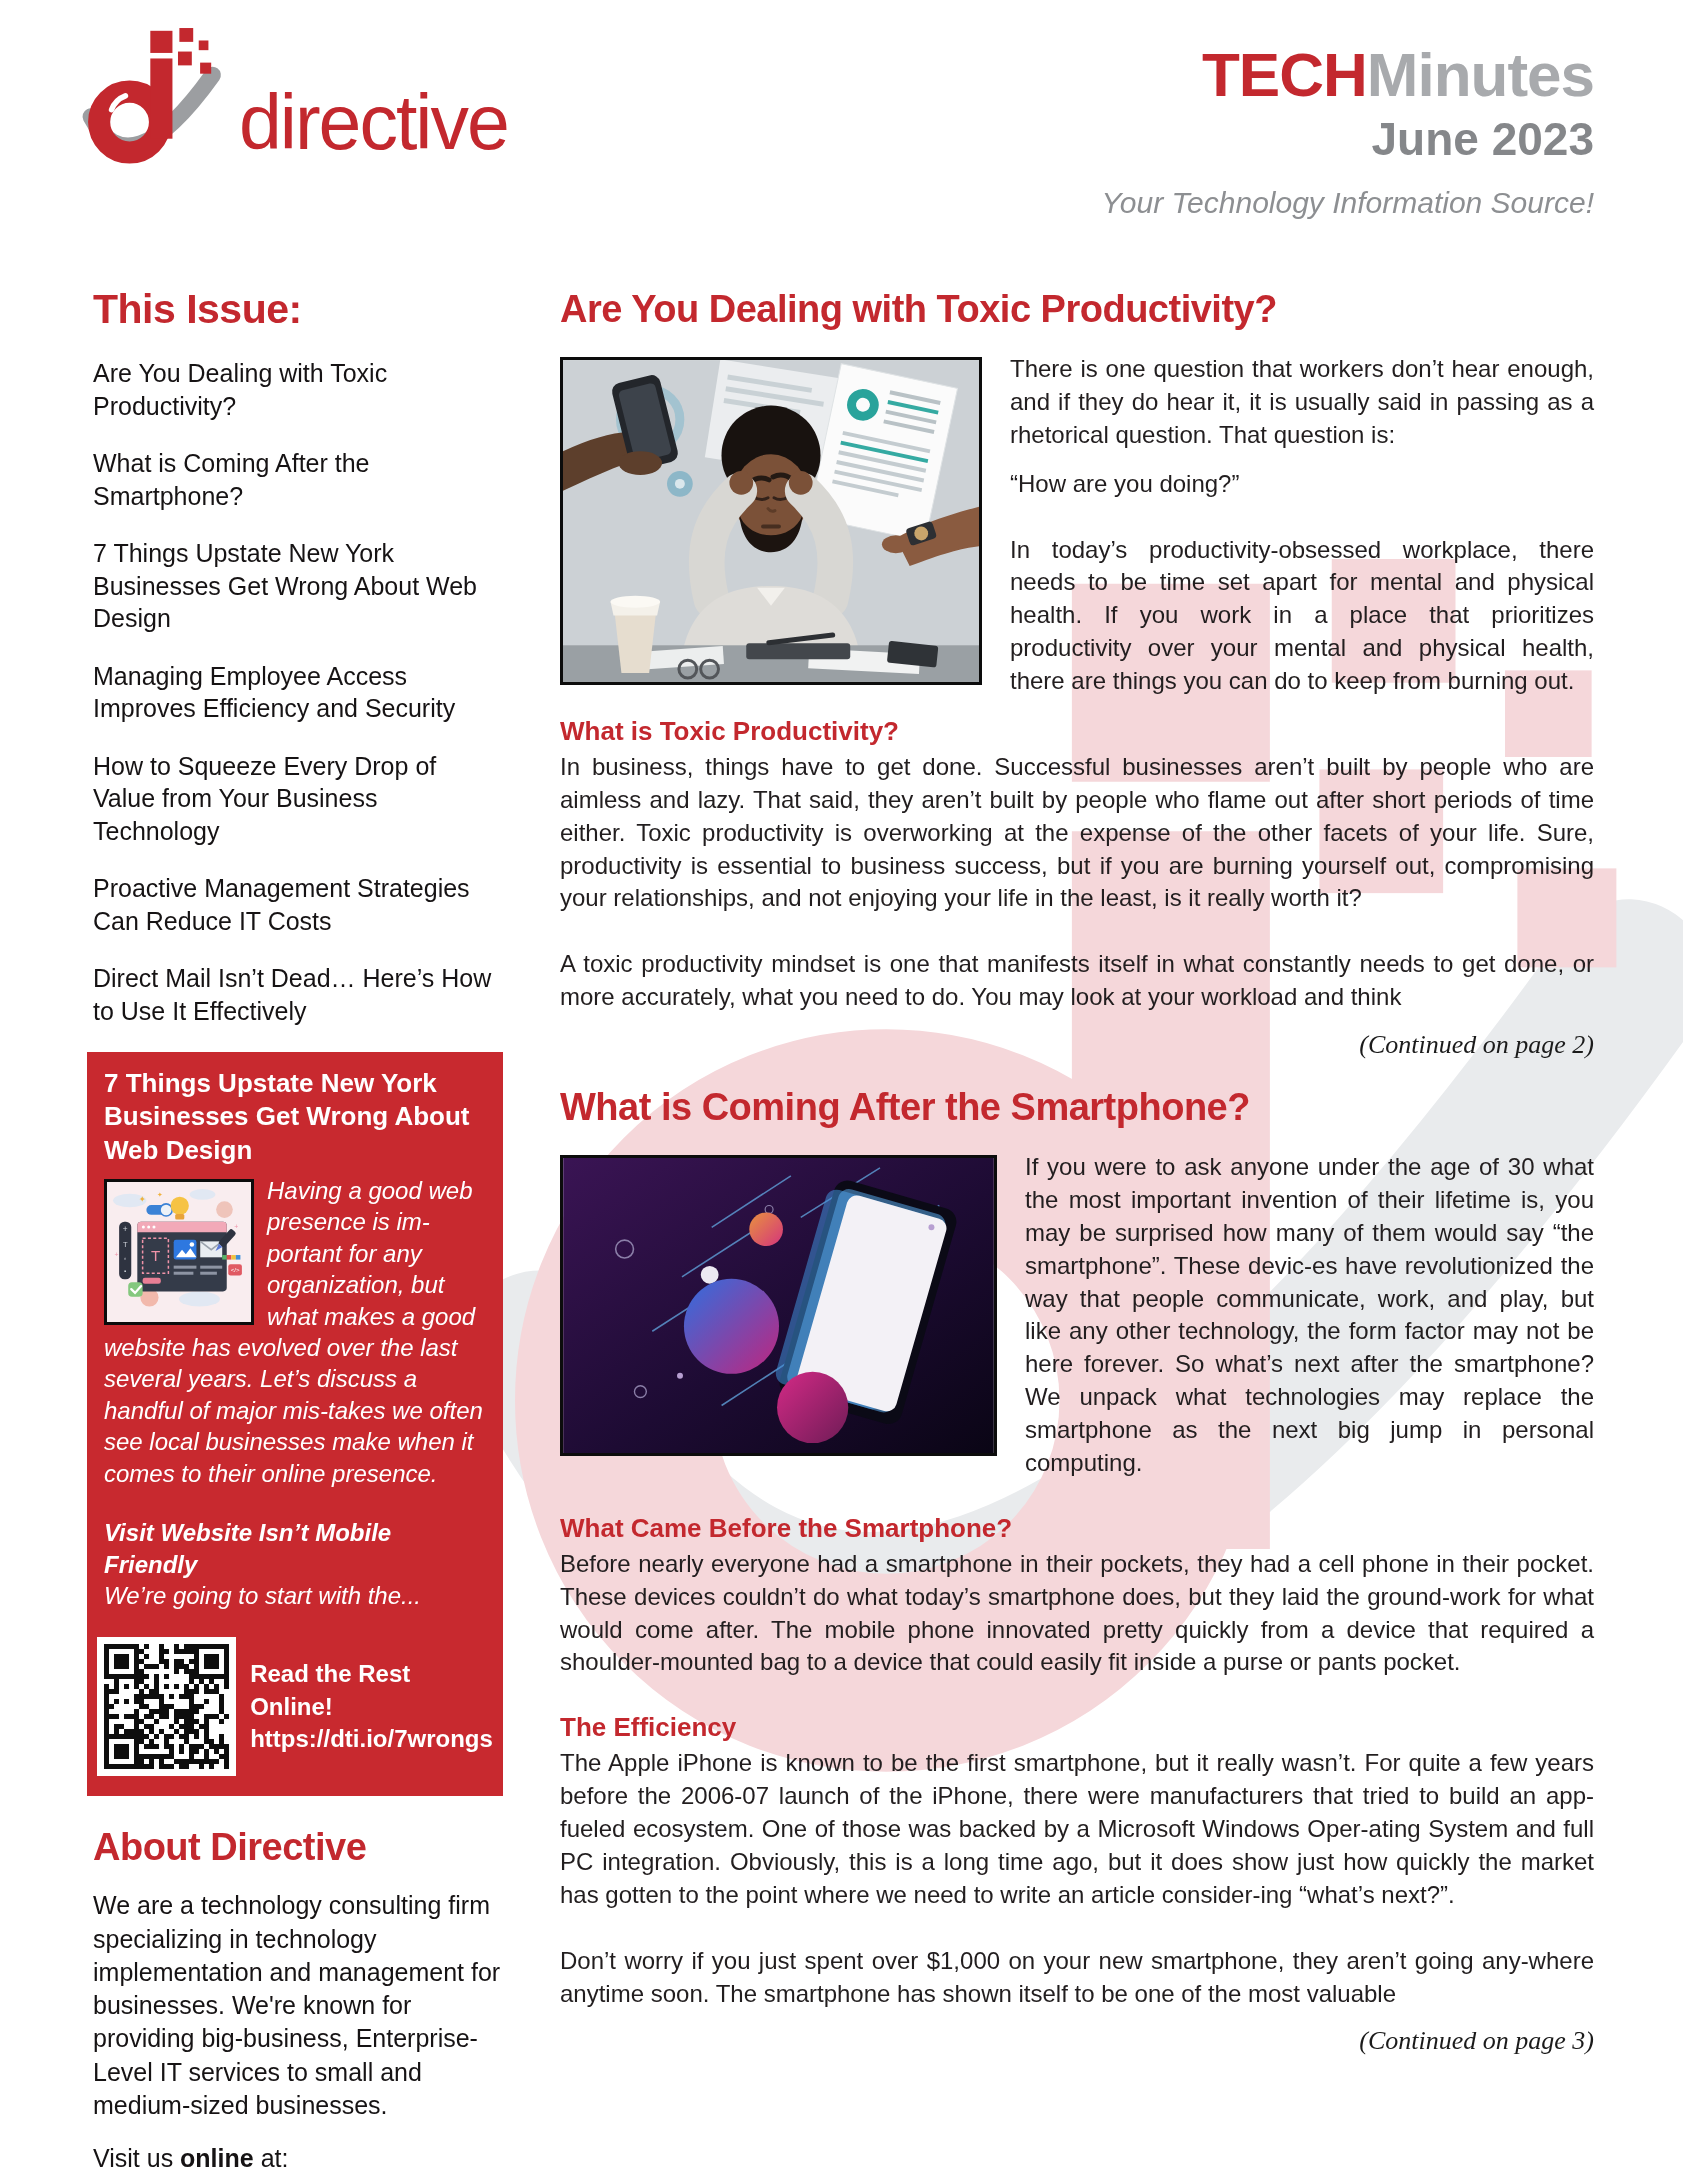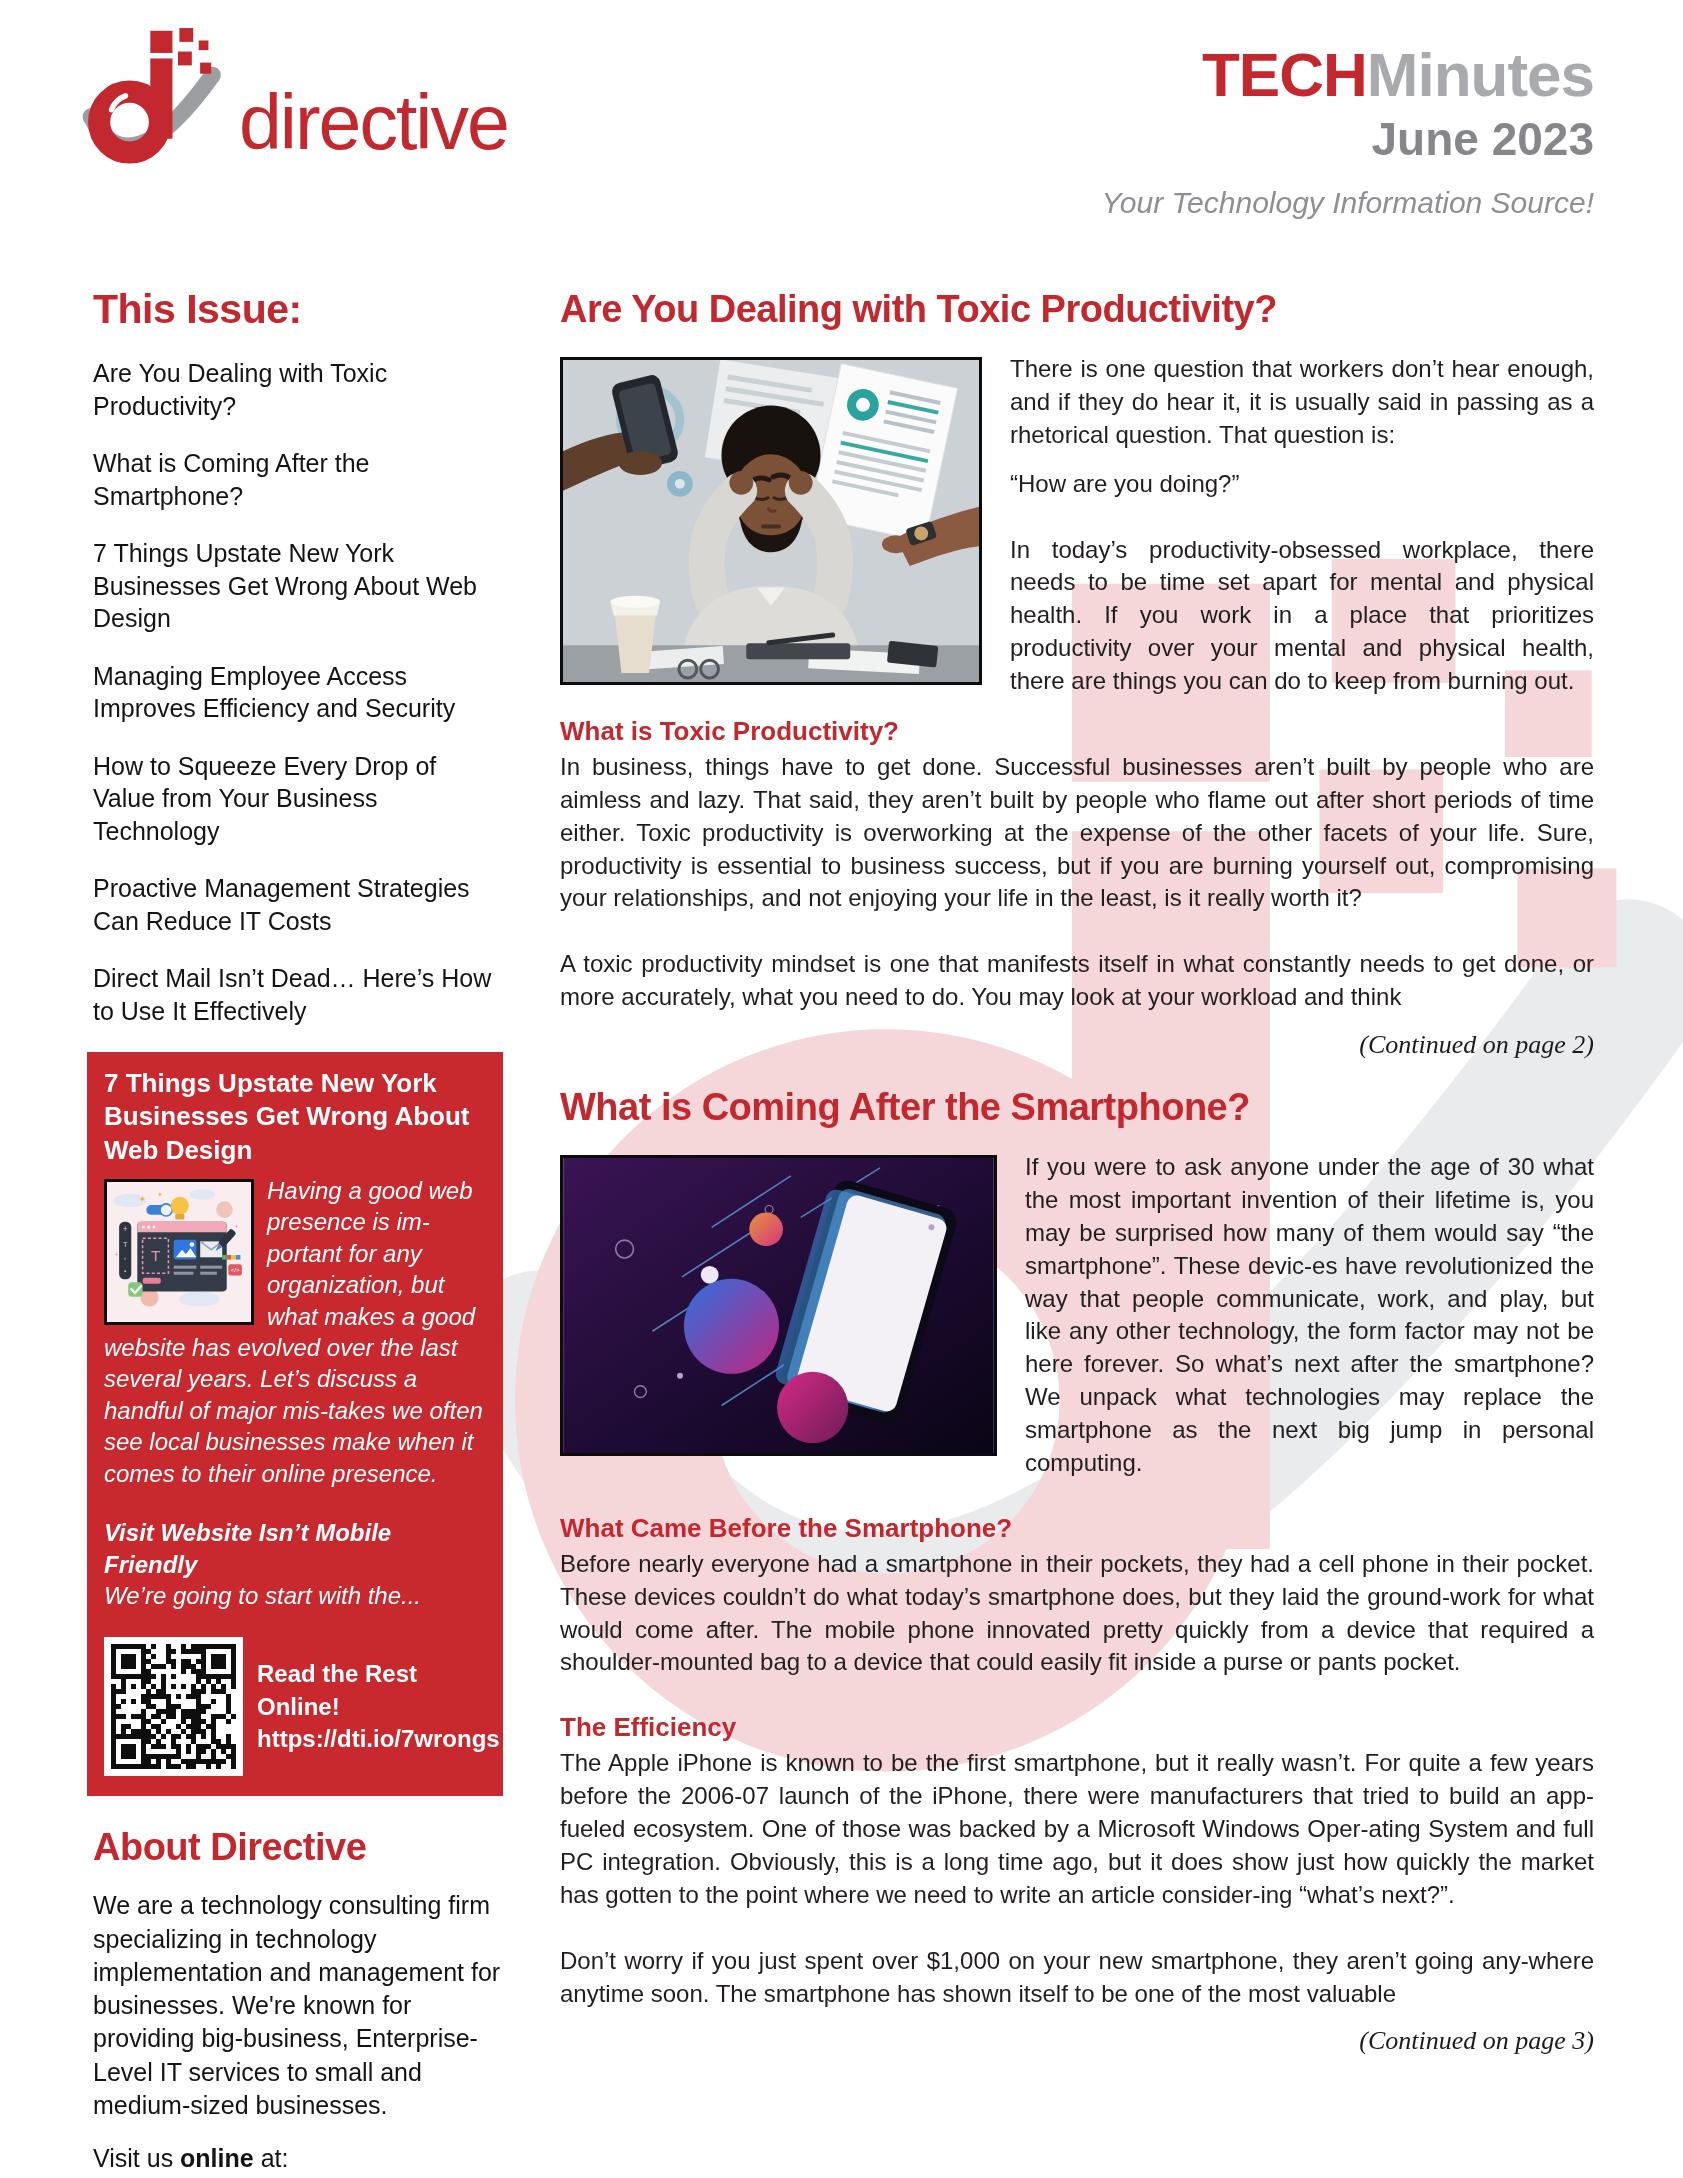--- a/index.html
+++ b/index.html
@@ -38,21 +38,21 @@
   .this-issue{color:var(--red);font-size:41px;font-weight:700;letter-spacing:-0.5px;margin:40px 0 24px 6px;}
   .issue-list{list-style:none;margin-left:6px;}
   .issue-list li{font-size:25px;line-height:1.3;margin-bottom:25px;color:#161314;}
 
   .feature-box{background:var(--box-red);color:#fff;padding:15px 17px 20px;margin-top:6px;}
   .feature-box h3{font-size:26px;line-height:1.28;font-weight:700;margin-bottom:8px;}
   .feature-fig{float:left;width:150px;height:146px;border:3px solid #0c0c0c;margin:4px 13px 6px 0;background:#f9edef;}
   .feature-fig svg{display:block;width:100%;height:100%;}
   .feature-box p{font-size:24px;line-height:1.31;font-style:italic;}
   .feature-sub{font-weight:700;margin-top:28px;font-size:24px;}
-  .qr-row{display:flex;align-items:center;margin-top:26px;}
+  .qr-row{display:flex;align-items:center;margin-top:26px;justify-content:center;}
   #qr-grid{display:grid;grid-template-columns:repeat(25,5px);grid-auto-rows:5px;background:#fff;padding:7px;flex:0 0 auto;}
   #qr-grid i{display:block;}
   #qr-grid i.on{background:#0e0e0e;}
   .qr-caption{margin-left:14px;font-weight:700;font-size:24px;line-height:1.35;}
 
   .about-title{color:var(--red);font-size:38px;font-weight:700;letter-spacing:-0.5px;margin:30px 0 20px 6px;}
   .about-body{font-size:25px;line-height:1.33;margin-left:6px;color:#161314;}
   .visit-line{font-size:25px;margin:22px 0 4px 6px;color:#161314;}
   .visit-line b{font-weight:700;}
   .site-link{display:block;margin-left:6px;font-size:25px;font-weight:700;color:var(--red);text-decoration:none;}

